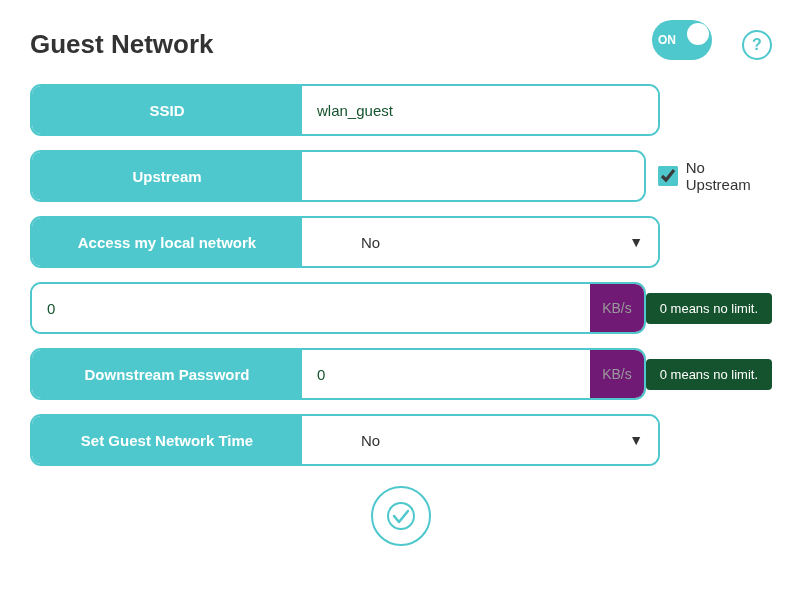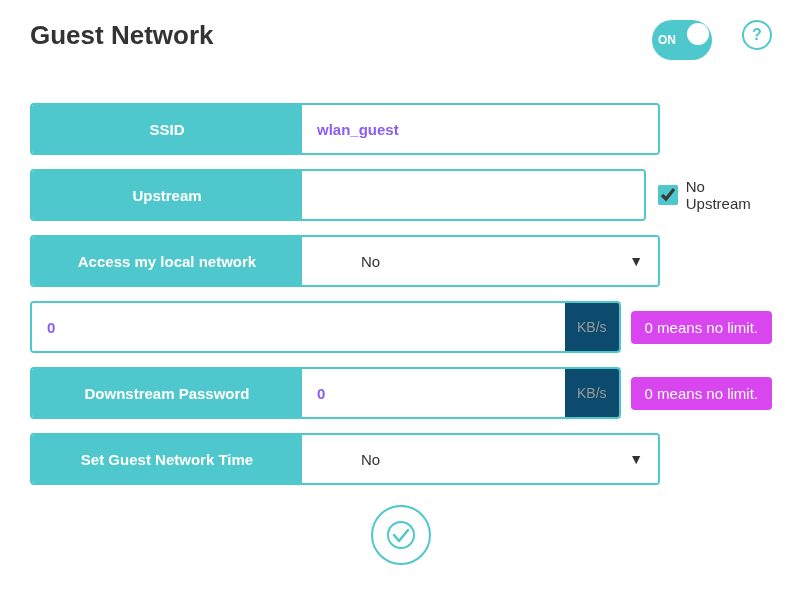--- a/index.html
+++ b/index.html
@@ -6,22 +6,22 @@
     body {
       font-family: Arial, sans-serif;
       background: #fff;
       width: 802px;
       min-height: 611px;
       padding: 20px 30px;
     }
 
     .header {
       display: flex;
-      align-items: flex-start;
-      margin-bottom: 43px;
+      align-items: flex-end;
+      margin-bottom: 24px;
     }
 
     .page-title {
       font-size: 26px;
       font-weight: bold;
       color: #333;
       flex: 1;
     }
 
     .toggle-container {
@@ -87,21 +87,21 @@
       align-items: center;
       margin-bottom: 14px;
     }
 
     .field-group {
       display: flex;
       align-items: stretch;
       width: 630px;
       height: 52px;
       border: 2px solid #4ec8cc;
-      border-radius: 4px;
+      border-radius: 11px;
       overflow: hidden;
     }
 
     .field-label {
       background: #4ec8cc;
       color: #fff;
       font-weight: bold;
       font-size: 15px;
       display: flex;
       align-items: center;
@@ -110,32 +110,31 @@
       min-width: 270px;
       text-align: center;
     }
 
     .field-input {
       flex: 1;
       border: none;
       outline: none;
       padding: 0 15px;
       font-size: 15px;
-      color: #8b5cf6;
-      background: #fff;
-      font-weight: bold;
+      color: #14532d;
+      background: #fff;
     }
 
     .field-unit {
       display: flex;
       align-items: center;
       padding: 0 12px;
       color: #999;
       font-size: 14px;
-      background: #0c4a6e;
+      background: #701a75;
     }
 
     .field-select-wrapper {
       flex: 1;
       display: flex;
       align-items: center;
       background: #fff;
       position: relative;
       padding-left: 44px;
     }
@@ -156,26 +155,26 @@
 
     .select-arrow {
       position: absolute;
       right: 15px;
       pointer-events: none;
       color: #333;
       font-size: 14px;
     }
 
     .side-hint {
-      margin-left: 10px;
-      background: #d946ef;
+      margin-left: 0;
+      background: #14532d;
       color: #fff;
       border-radius: 4px;
       padding: 8px 14px;
-      font-size: 15px;
+      font-size: 13px;
       white-space: nowrap;
     }
 
     .no-security-wrapper {
       margin-left: 12px;
       display: flex;
       align-items: center;
       gap: 8px;
     }
 

